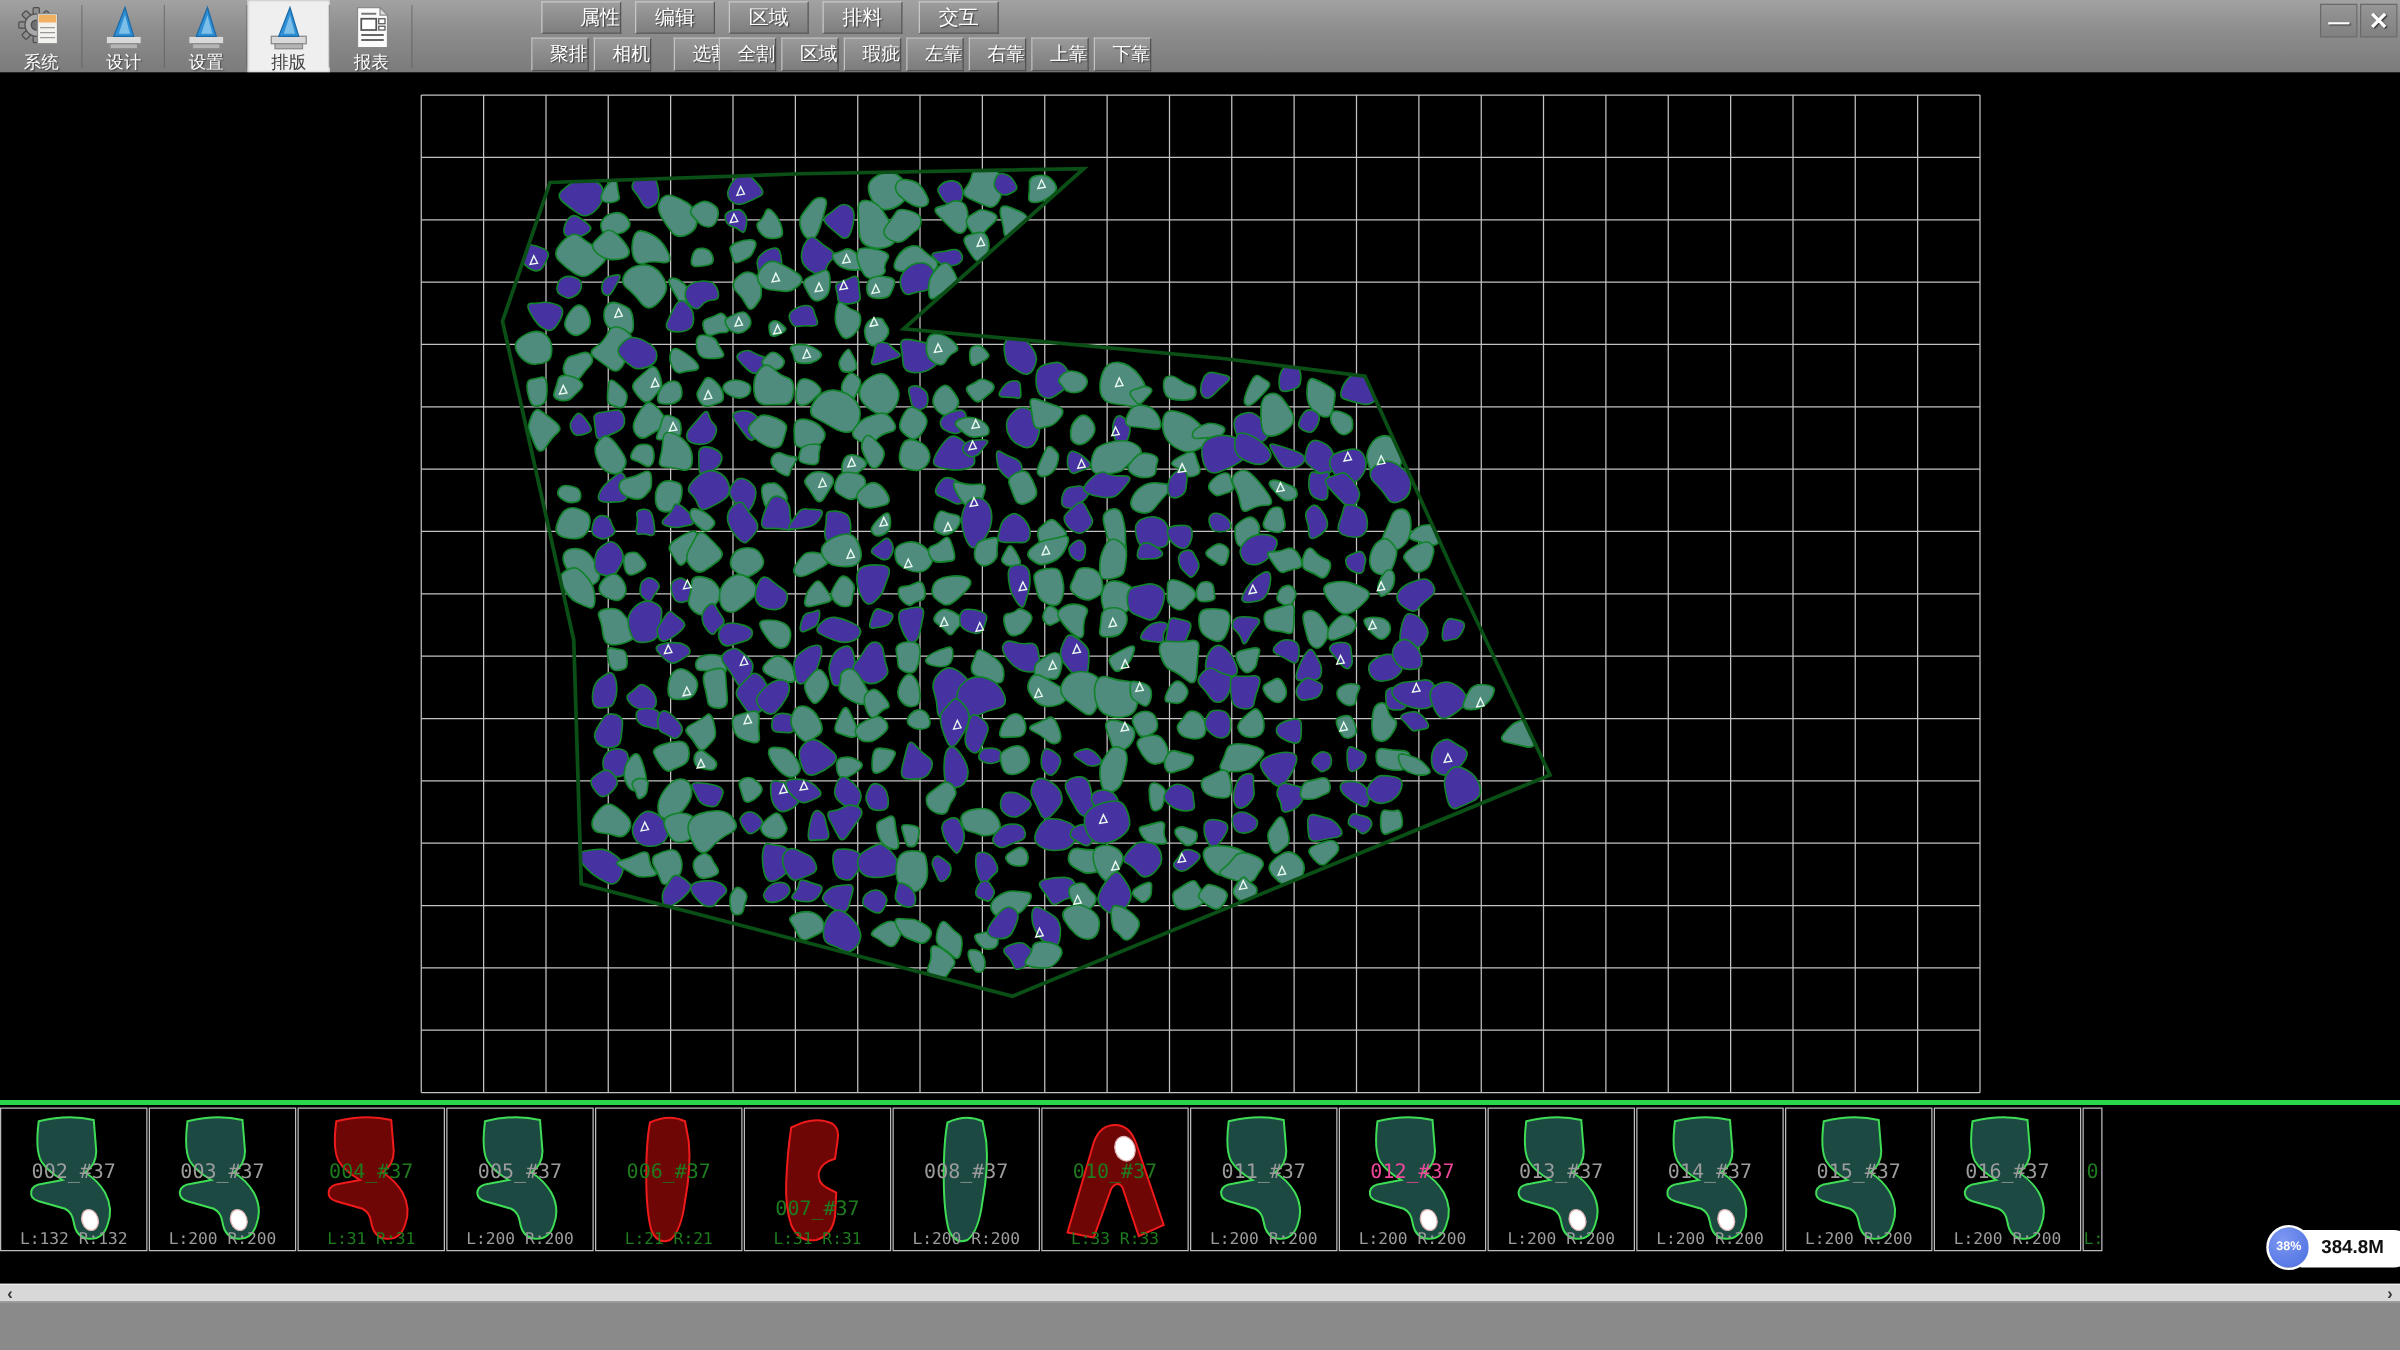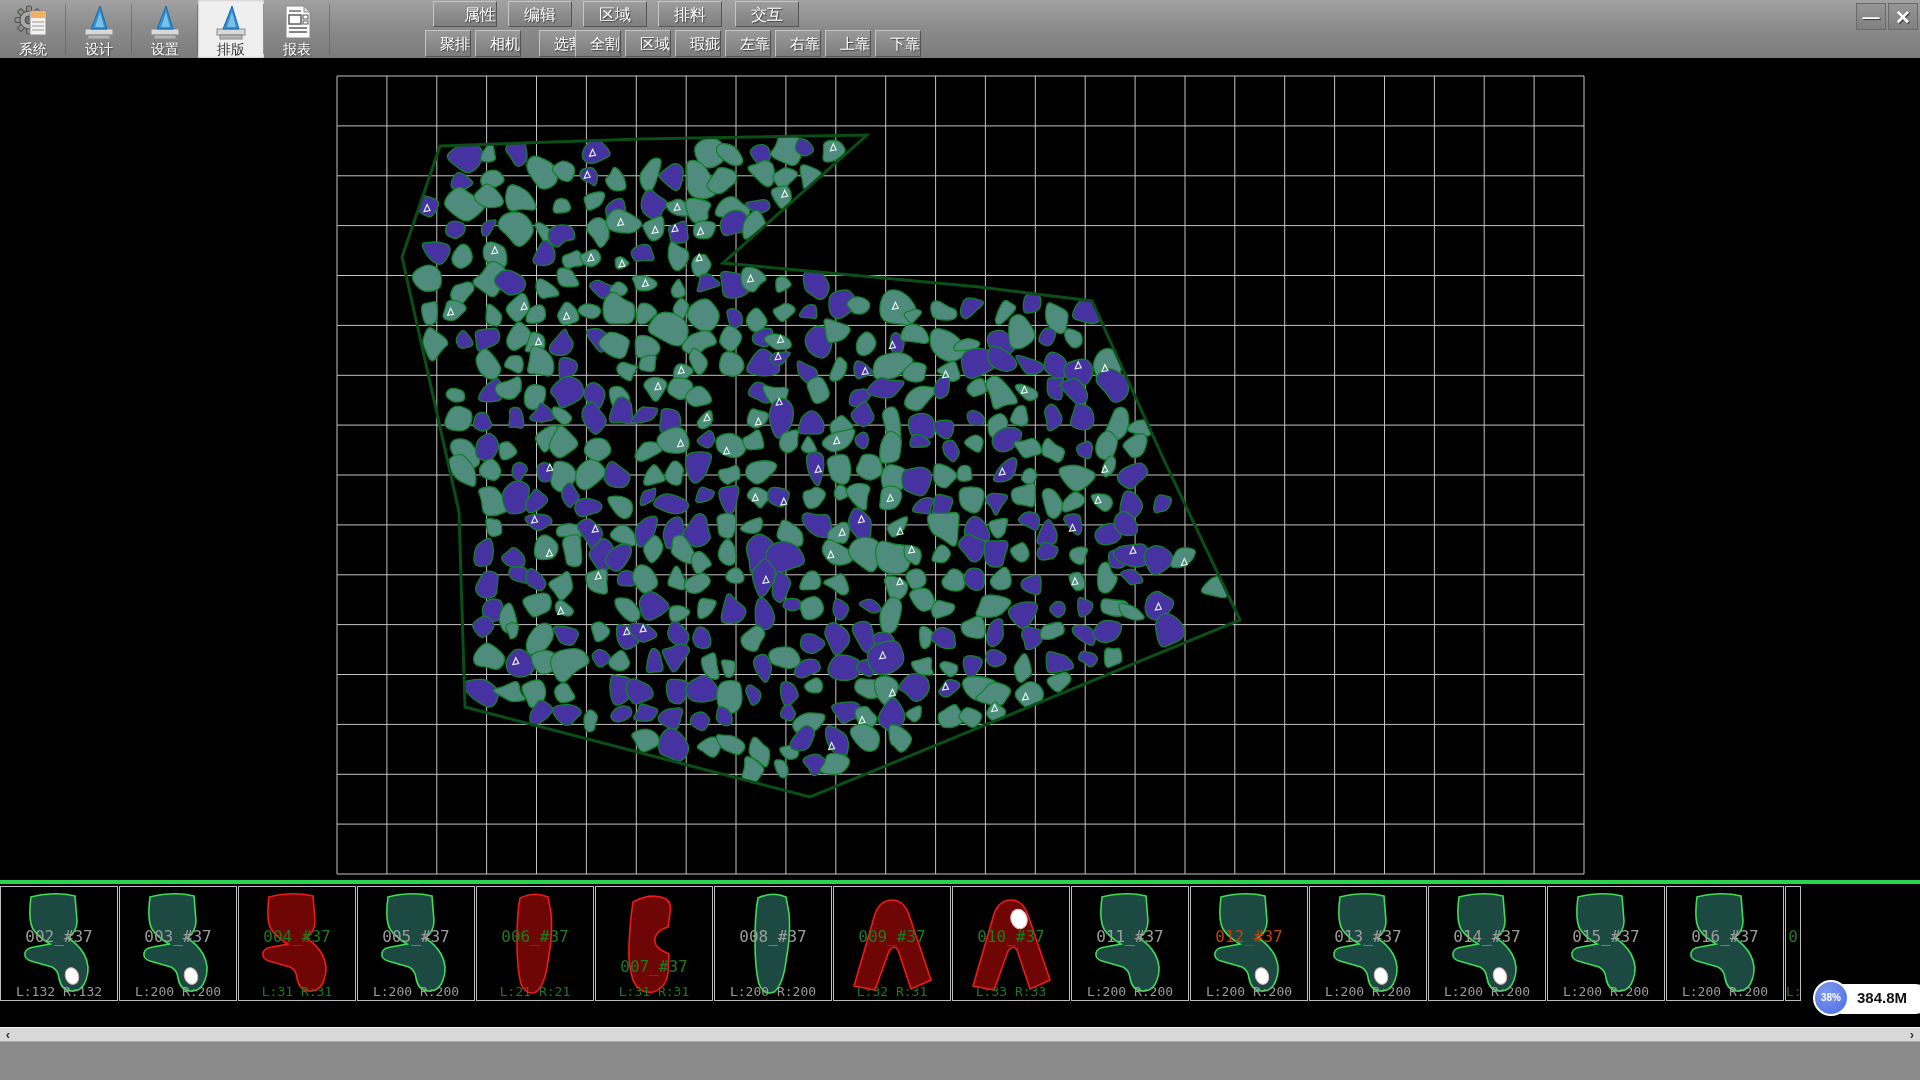--- a/index.html
+++ b/index.html
@@ -821,45 +821,38 @@
         <div class="cell">
           <svg width="90" height="110" viewBox="0 0 90 110">
             <path d="M29,9 Q44,2 57,8 L60,24 Q62,45 57,72 Q54,96 45,103 Q35,107 30,95 Q26,80 26,52 Q26,24 29,9 Z" fill="#1c4a43" stroke="#3fdc55" stroke-width="1.6"></path>
           </svg>
           <div class="cellLabel" style="color: rgb(156, 156, 156);">008_#37</div>
           <div class="cellLR" style="color: rgb(156, 156, 156);">L:200 R:200</div>
         </div>
         <div class="cell">
           <svg width="90" height="110" viewBox="0 0 90 110">
             <path d="M6,97 L27,25 Q32,11 44,11 Q56,11 61,26 L83,91 L63,100 L50,61 Q46,55 41,62 L27,101 Z" fill="#6e0606" stroke="#ef1a1a" stroke-width="1.6"></path>
-          </svg>
-          <div class="cellLabel" style="color: rgb(30, 124, 30);">009_#37</div>
-          <div class="cellLR" style="color: rgb(30, 124, 30);">L:32 R:31</div>
-        </div>
-        <div class="cell">
-          <svg width="90" height="110" viewBox="0 0 90 110">
-            <path d="M6,97 L27,25 Q32,11 44,11 Q56,11 61,26 L83,91 L63,100 L50,61 Q46,55 41,62 L27,101 Z" fill="#6e0606" stroke="#ef1a1a" stroke-width="1.6"></path>
             <ellipse cx="52" cy="30" rx="8" ry="10" transform="rotate(-18 52 30)" fill="#ffffff" stroke="#e0b4b4"></ellipse>
           </svg>
           <div class="cellLabel" style="color: rgb(30, 124, 30);">010_#37</div>
           <div class="cellLR" style="color: rgb(30, 124, 30);">L:33 R:33</div>
         </div>
         <div class="cell">
           <svg width="90" height="110" viewBox="0 0 90 110">
             <path d="M16,8 Q40,2 60,7 L62,32 Q62,43 53,49 Q63,55 69,65 Q76,78 71,91 Q67,103 56,102 Q46,101 44,89 Q43,81 37,78 L16,72 Q9,70 10,64 Q11,59 19,58 L35,55 Q23,48 18,40 Q13,31 16,8 Z" fill="#1c4a43" stroke="#3fdc55" stroke-width="1.6"></path>
           </svg>
           <div class="cellLabel" style="color: rgb(156, 156, 156);">011_#37</div>
           <div class="cellLR" style="color: rgb(156, 156, 156);">L:200 R:200</div>
         </div>
         <div class="cell">
           <svg width="90" height="110" viewBox="0 0 90 110">
             <path d="M16,8 Q40,2 60,7 L62,32 Q62,43 53,49 Q63,55 69,65 Q76,78 71,91 Q67,103 56,102 Q46,101 44,89 Q43,81 37,78 L16,72 Q9,70 10,64 Q11,59 19,58 L35,55 Q23,48 18,40 Q13,31 16,8 Z" fill="#1c4a43" stroke="#3fdc55" stroke-width="1.6"></path>
             <ellipse cx="57" cy="87" rx="6.5" ry="8.5" transform="rotate(-18 57 87)" fill="#ffffff" stroke="#e0b4b4"></ellipse>
           </svg>
-          <div class="cellLabel" style="color: #c2410c;">012_#37</div>
+          <div class="cellLabel" style="color: #ec4899;">012_#37</div>
           <div class="cellLR" style="color: rgb(156, 156, 156);">L:200 R:200</div>
         </div>
         <div class="cell">
           <svg width="90" height="110" viewBox="0 0 90 110">
             <path d="M16,8 Q40,2 60,7 L62,32 Q62,43 53,49 Q63,55 69,65 Q76,78 71,91 Q67,103 56,102 Q46,101 44,89 Q43,81 37,78 L16,72 Q9,70 10,64 Q11,59 19,58 L35,55 Q23,48 18,40 Q13,31 16,8 Z" fill="#1c4a43" stroke="#3fdc55" stroke-width="1.6"></path>
             <ellipse cx="57" cy="87" rx="6.5" ry="8.5" transform="rotate(-18 57 87)" fill="#ffffff" stroke="#e0b4b4"></ellipse>
           </svg>
           <div class="cellLabel" style="color: rgb(156, 156, 156);">013_#37</div>
           <div class="cellLR" style="color: rgb(156, 156, 156);">L:200 R:200</div>
         </div>

